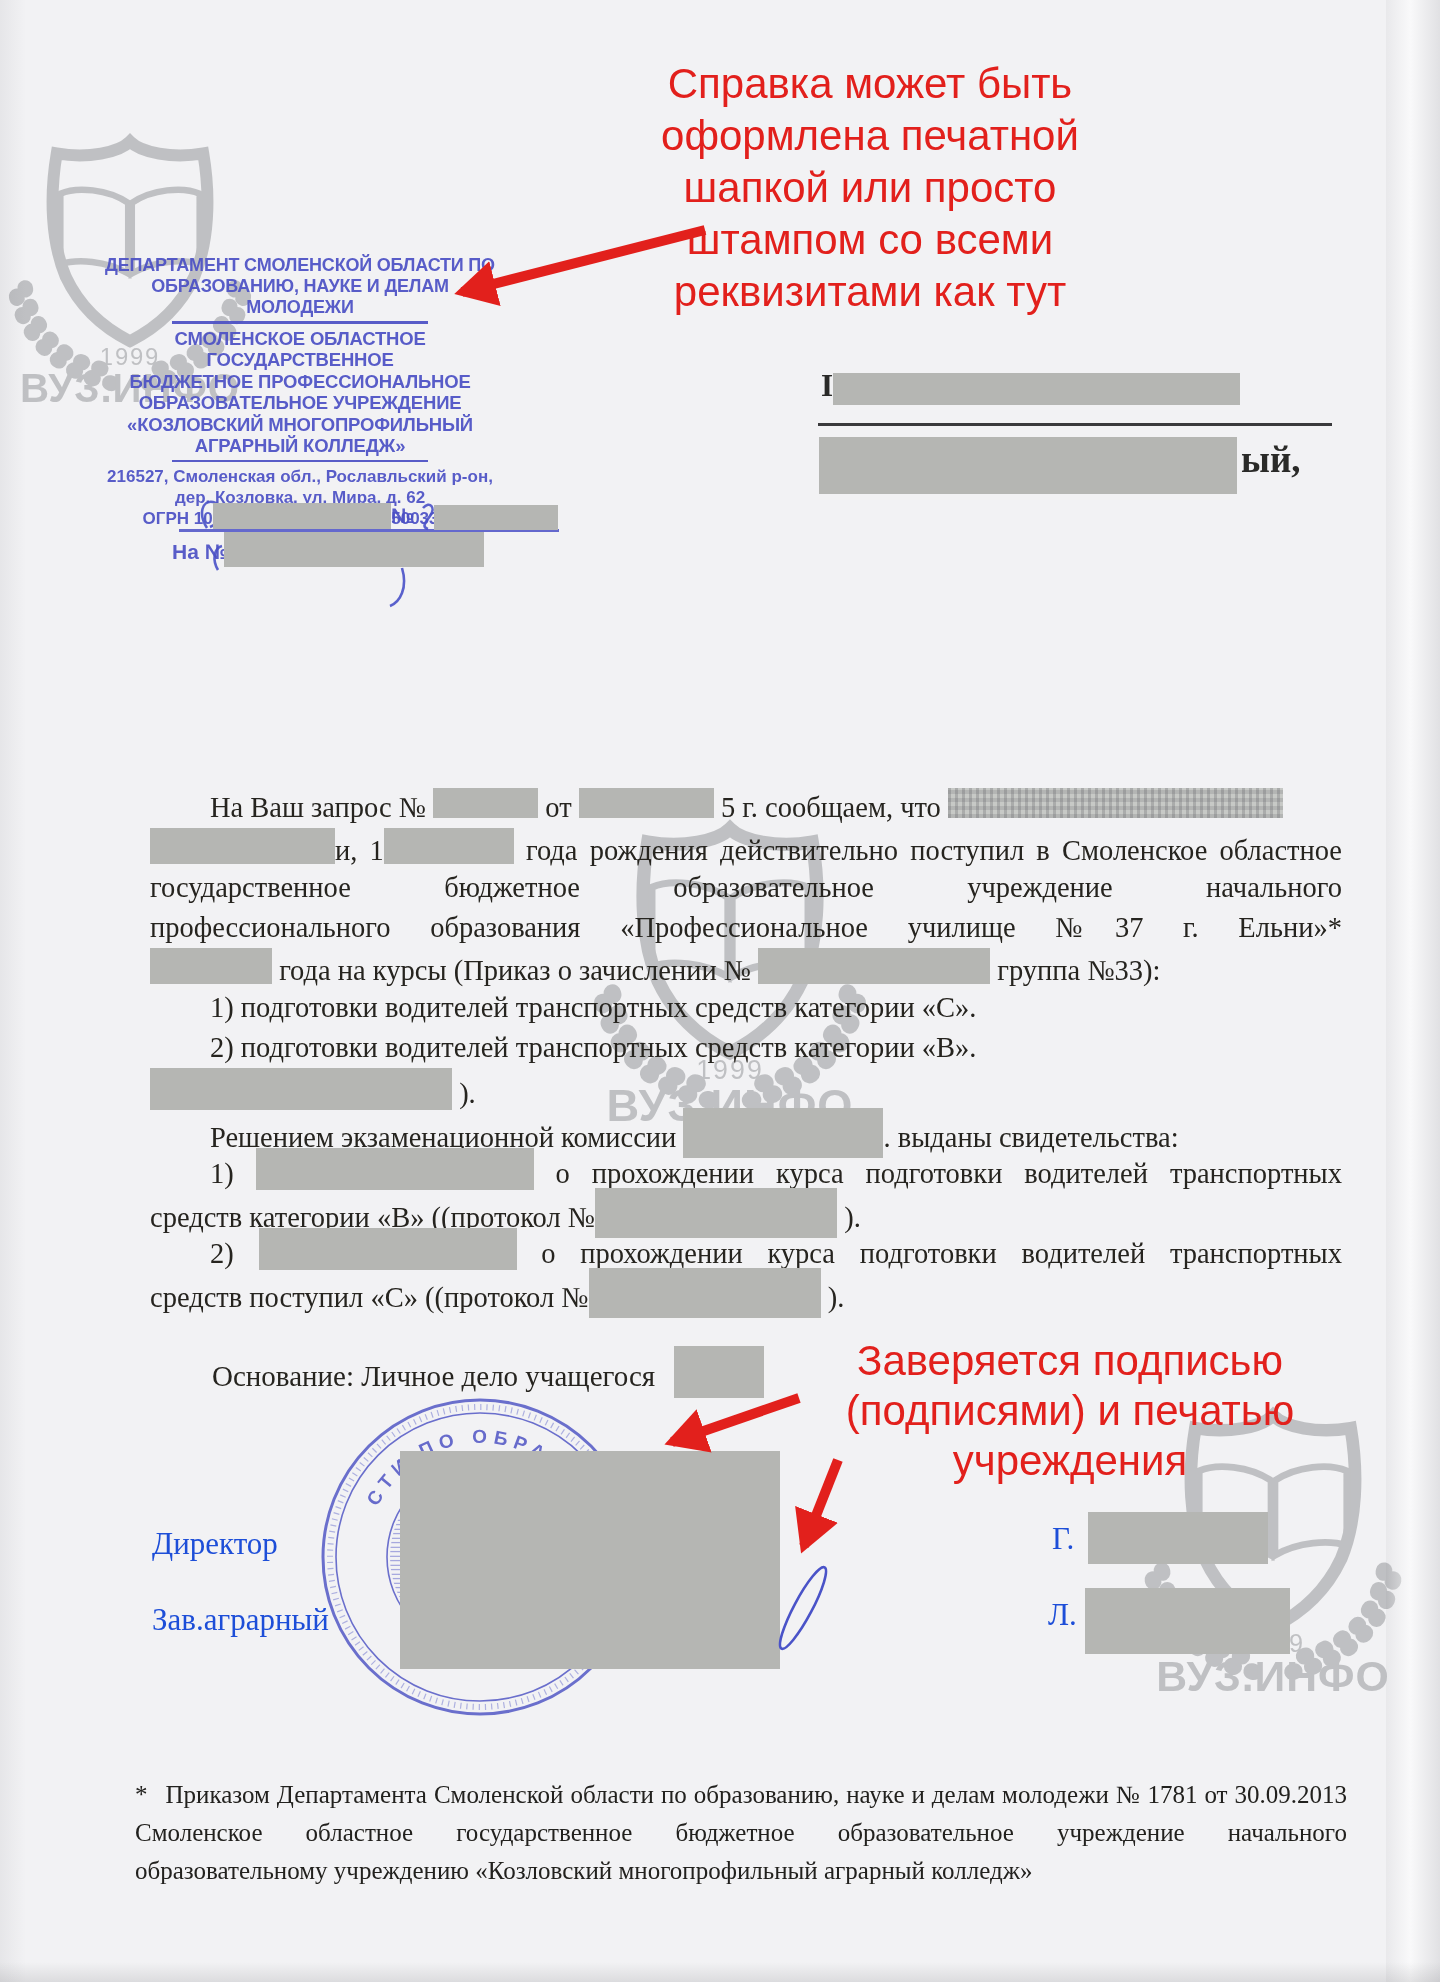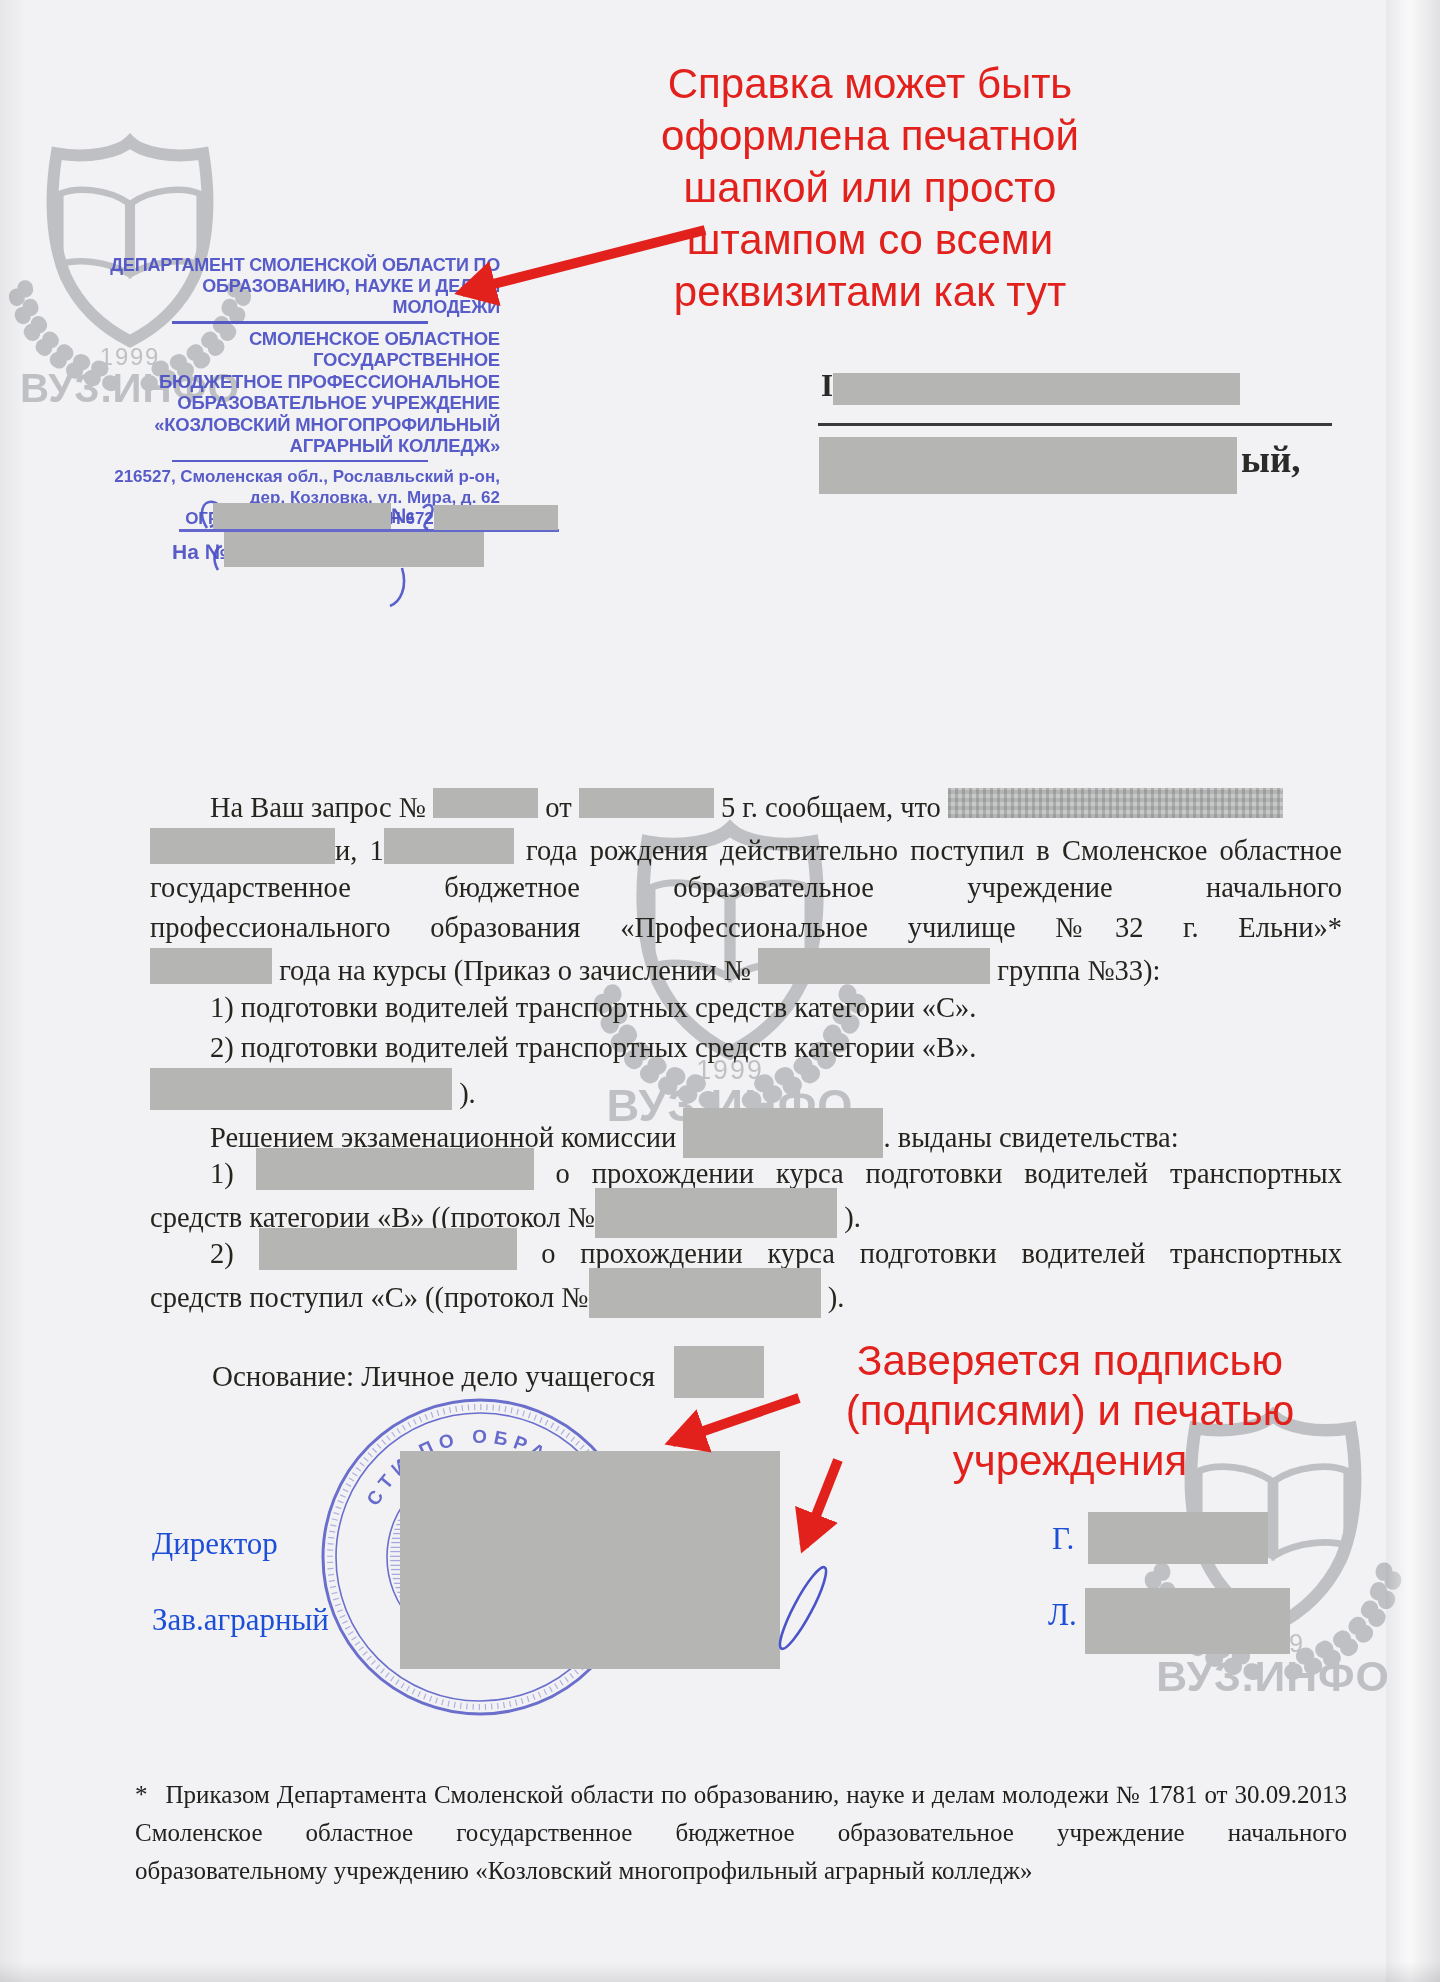--- a/index.html
+++ b/index.html
@@ -14,21 +14,21 @@
   .wm .wm-year{font-size:26px;letter-spacing:2px;}
   .wm .wm-brand{font-size:44px;font-weight:bold;letter-spacing:1px;}
 
   
   .top-note,.bottom-note{position:absolute;text-align:center;color:#e2201c;
         font-family:"Liberation Sans",sans-serif;}
   .top-note .ln{font-size:42px;line-height:52px;}
   .bottom-note .ln{font-size:42px;line-height:50px;}
 
   
-  .letterhead{position:absolute;left:100px;top:255px;width:400px;text-align:right;
+  .letterhead{position:absolute;left:100px;top:255px;width:400px;text-align:center;
         color:#4b50c5;font-family:"Liberation Sans",sans-serif;font-weight:bold;opacity:.92;}
   .lh-dept{font-size:18px;line-height:21px;letter-spacing:-0.2px;}
   .lh-org{font-size:18.5px;line-height:21.5px;letter-spacing:-0.2px;}
   .lh-addr{font-size:17px;line-height:21px;}
   .lh-rule{width:256px;height:2.5px;background:#4b50c5;margin:3px auto 4px auto;}
   .blue-ink{position:absolute;color:#4b50c5;font-family:"Liberation Sans",sans-serif;
         font-weight:bold;font-size:21px;opacity:.92;}
 
   
   .redaction{display:inline-block;background:#b5b6b3;}
@@ -146,21 +146,21 @@
   <span class="frag" style="left:821px;top:368px;font-size:31px">І</span>
   <div class="rbox" style="left:833px;top:373px;width:407px;height:32px"></div>
   <div class="recip-line" style="left:818px;top:423px;width:514px;height:2.5px"></div>
   <div class="rbox" style="left:819px;top:437px;width:418px;height:57px"></div>
   <span class="frag" style="left:1241px;top:438px;font-size:37px">ый,</span>
 
   <div class="body-lines" id="body-lines">
       <div class="bline" style="padding-left: 60px;"><span>На Ваш запрос № </span><span class="redaction" style="width: 105px; height: 30px; vertical-align: -1px;"></span><span> от </span><span class="redaction" style="width: 135px; height: 30px; vertical-align: -1px;"></span><span> 5 г. сообщаем, что </span><span class="blurred-redaction" style="width: 335px; height: 30px; vertical-align: -1px;"></span></div>
       <div class="bline just"><span class="redaction" style="width: 185px; height: 36px; vertical-align: -4px;"></span><span>и, 1</span><span class="redaction" style="width: 130px; height: 36px; vertical-align: -4px;"></span><span> года рождения действительно поступил в Смоленское областное</span></div>
       <div class="bline just"><span>государственное бюджетное образовательное учреждение начального</span></div>
-      <div class="bline just"><span>профессионального образования «Профессиональное училище №32 г. Ельни»*</span></div>
+      <div class="bline just"><span>профессионального образования «Профессиональное училище №37 г. Ельни»*</span></div>
       <div class="bline"><span class="redaction" style="width: 122px; height: 36px; vertical-align: -4px;"></span><span> года на курсы (Приказ о зачислении № </span><span class="redaction" style="width: 232px; height: 36px; vertical-align: -4px;"></span><span> группа №33):</span></div>
       <div class="bline" style="padding-left: 60px;"><span>1) подготовки водителей транспортных средств категории «С».</span></div>
       <div class="bline" style="padding-left: 60px;"><span>2) подготовки водителей транспортных средств категории «В».</span></div>
       <div class="bline"><span class="redaction" style="width: 302px; height: 42px; vertical-align: -7px;"></span><span> ).</span></div>
       <div class="bline" style="padding-left: 60px;"><span>Решением экзаменационной комиссии </span><span class="redaction" style="width: 200px; height: 50px; vertical-align: -11px;"></span><span>. выданы свидетельства:</span></div>
       <div class="bline just" style="padding-left: 60px;"><span>1) </span><span class="redaction" style="width: 278px; height: 42px; vertical-align: -7px;"></span><span> о прохождении курса подготовки водителей транспортных</span></div>
       <div class="bline"><span>средств категории «В» ((протокол №</span><span class="redaction" style="width: 242px; height: 50px; vertical-align: -11px;"></span><span> ).</span></div>
       <div class="bline just" style="padding-left: 60px;"><span>2) </span><span class="redaction" style="width: 258px; height: 42px; vertical-align: -7px;"></span><span> о прохождении курса подготовки водителей транспортных</span></div>
       <div class="bline"><span>средств поступил «С» ((протокол №</span><span class="redaction" style="width: 232px; height: 50px; vertical-align: -11px;"></span><span> ).</span></div>
     </div>

